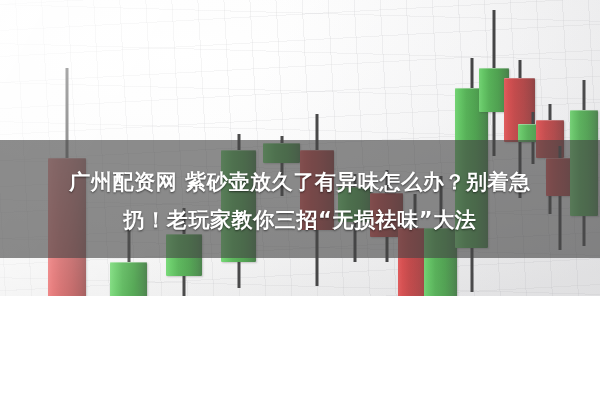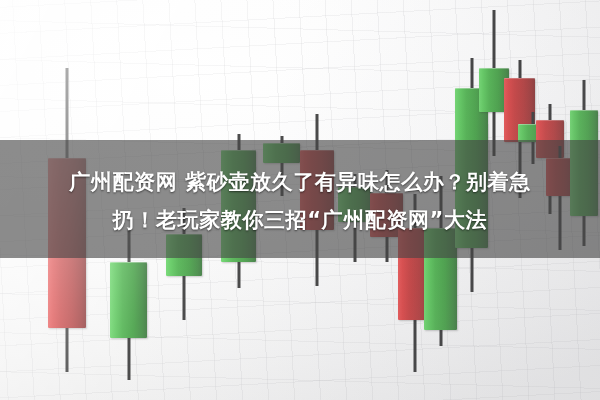--- a/index.html
+++ b/index.html
@@ -3,21 +3,21 @@
 <meta charset="utf-8">
 <style>
   html, body {
     margin: 0;
     padding: 0;
     background: #ffffff;
   }
   #stage {
     position: relative;
     width: 600px;
-    height: 400px;
+    height: 296px;
     overflow: hidden;
     background: #f4f4f4;
     font-family: "DejaVu Sans", "Liberation Sans", sans-serif;
   }
 
   
   .bg-base {
     position: absolute;
     inset: 0;
     background:
@@ -180,15 +180,15 @@
         <div class="wick" style="top: 80px; height: 166px;"></div>
         <div class="body up" style="top: 110px; height: 106px;"></div>
       </div>
     </div>
 
   <div class="bg-sheen"></div>
 
   <div class="band" style="top: 140px; height: 118px; background: rgba(70, 70, 70, 0.62);"></div>
 
   <div class="caption l1" style="color: rgb(255, 255, 255);">广州配资网 紫砂壶放久了有异味怎么办？别着急</div>
-  <div class="caption l2" style="color: rgb(255, 255, 255);">扔！老玩家教你三招“广州配资网”大法</div>
+  <div class="caption l2" style="color: rgb(255, 255, 255);">扔！老玩家教你三招“无损祛味”大法</div>
 
 </div>
 
 </body></html>

